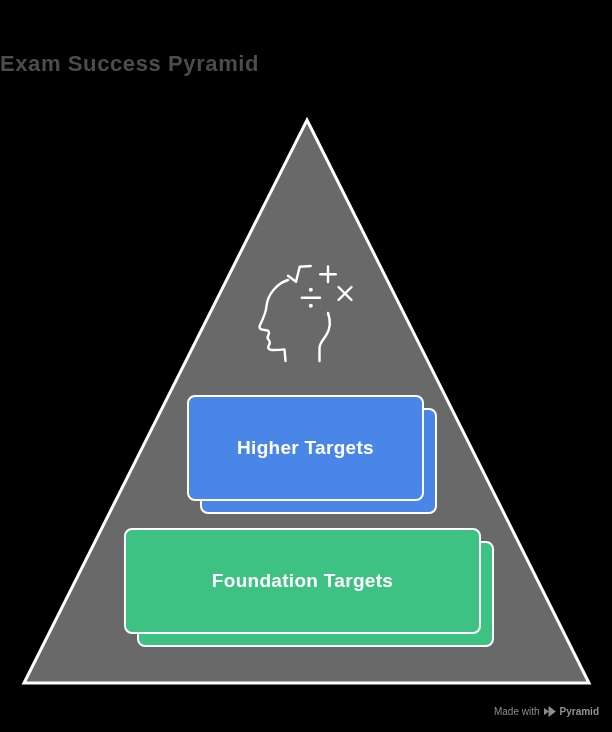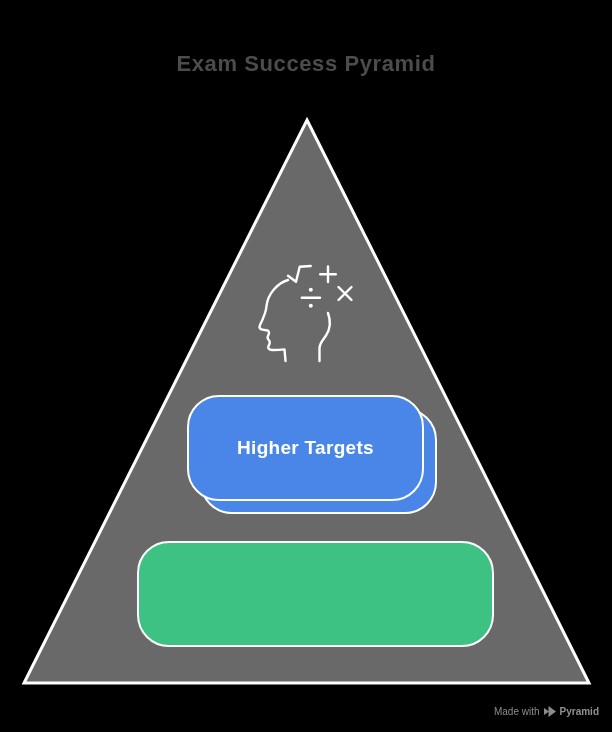--- a/index.html
+++ b/index.html
@@ -13,41 +13,41 @@
     width: 612px;
     height: 732px;
     background: #000000;
     overflow: hidden;
   }
   .diagram-title {
     position: absolute;
     top: 51px;
     left: 0;
     width: 612px;
-    text-align: center;
+    text-align: left;
     font-size: 22px;
     font-weight: 700;
     letter-spacing: 0.6px;
     color: #4B4B50;
   }
   .pyramid-svg {
     position: absolute;
     top: 0;
     left: 0;
   }
   .head-icon-svg {
     position: absolute;
     left: 255px;
     top: 250px;
   }
   .level-card {
     position: absolute;
     box-sizing: border-box;
     border: 2.5px solid #FFFFFF;
-    border-radius: 32px;
+    border-radius: 8px;
     display: flex;
     align-items: center;
     justify-content: center;
   }
   .level-label {
     color: #FFFFFF;
     font-size: 19px;
     font-weight: 700;
     letter-spacing: 0.3px;
     text-align: center;
@@ -106,20 +106,23 @@
     <circle cx="55.8" cy="55.8" r="2" fill="#FFFFFF" stroke="none"></circle>
     <path d="M83.5,37 L96.5,50 M96.5,37 L83.5,50"></path>
   </svg>
 
   <div class="level-card card-higher-back" style="background: rgb(74, 134, 232);"></div>
   <div class="level-card card-higher-front" style="background: rgb(74, 134, 232);">
     <span class="level-label">Higher Targets</span>
   </div>
 
   <div class="level-card card-found-back" style="background: rgb(62, 194, 131);"></div>
+  <div class="level-card card-found-front" style="background: rgb(62, 194, 131);">
+    <span class="level-label">Foundation Targets</span>
+  </div>
 
   <div class="watermark">
     <span>Made with</span>
     <svg width="12" height="11" viewBox="0 0 12 11">
       <polygon points="0,2 5,5.5 0,9" fill="#8C8C8C"></polygon>
       <polygon points="4.5,0 12,5.5 4.5,11" fill="#8C8C8C"></polygon>
     </svg>
     <span class="brand">Pyramid</span>
   </div>
 

